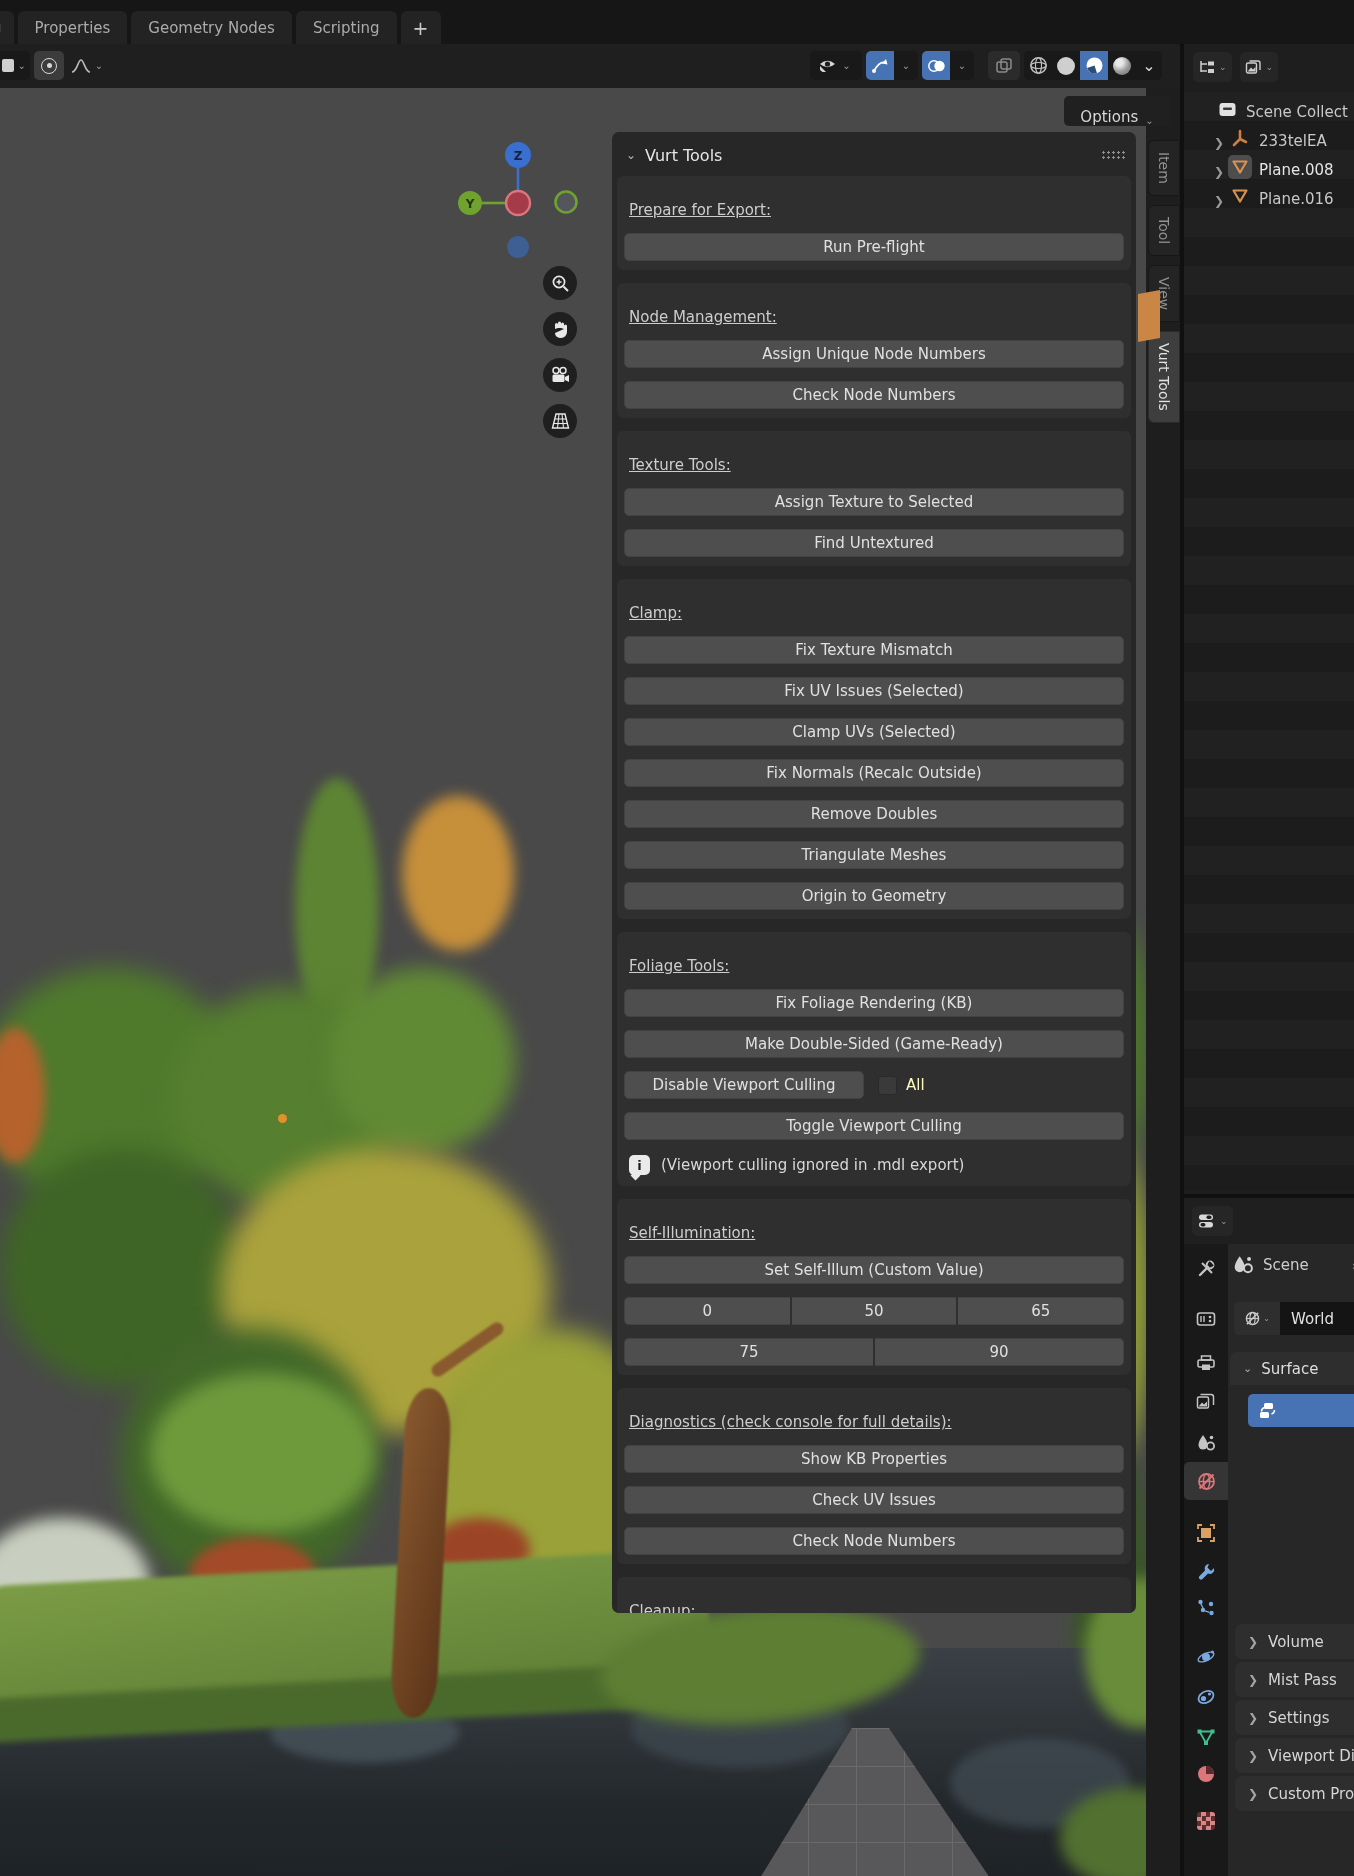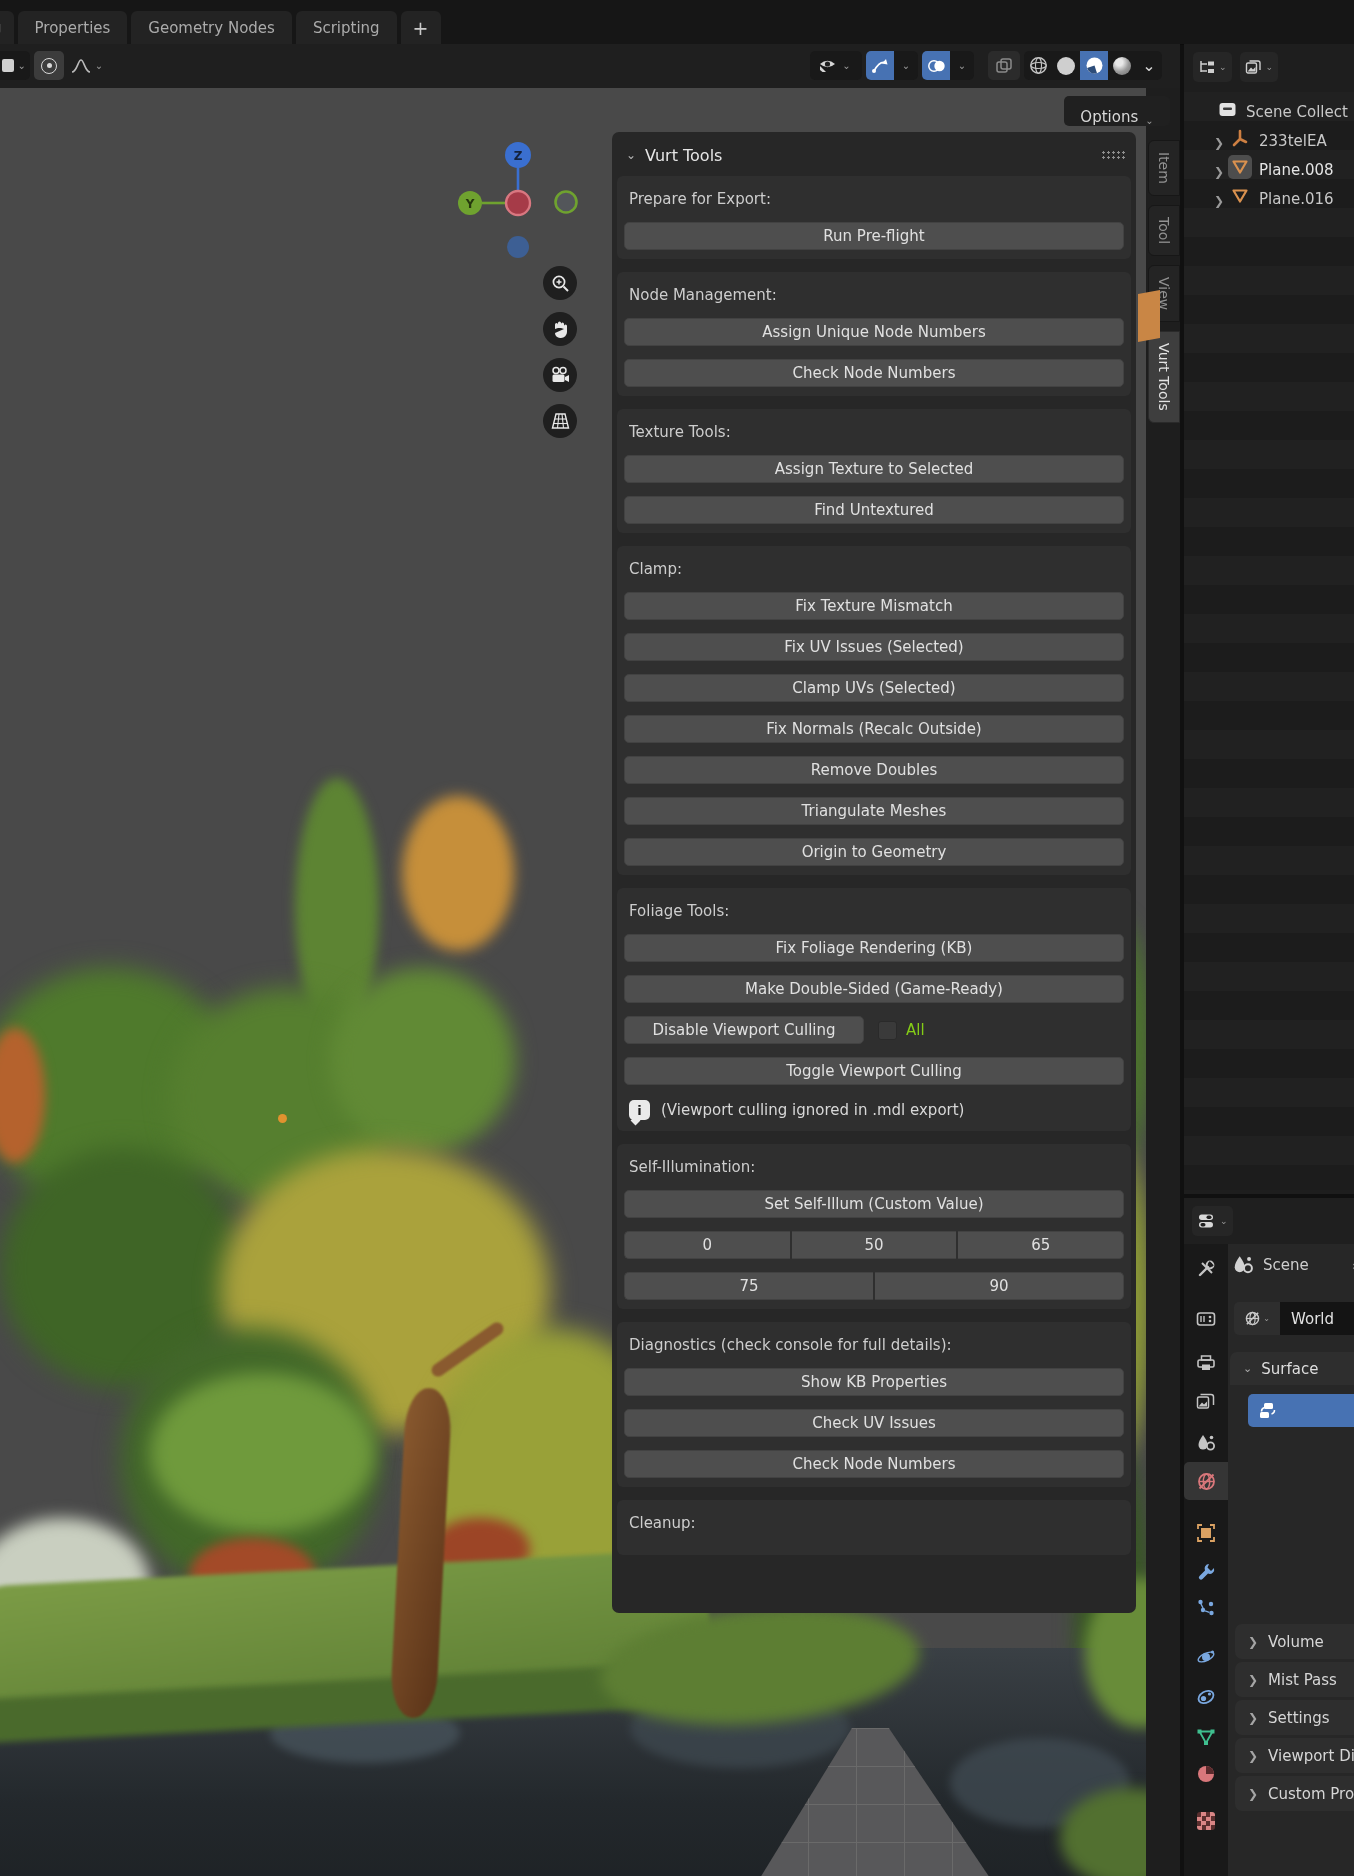--- a/index.html
+++ b/index.html
@@ -35,29 +35,29 @@
   .vtools{position:absolute;left:543px;top:266px;z-index:5;display:flex;flex-direction:column;gap:12px;}
   .vtool{width:34px;height:34px;border-radius:50%;background:rgba(24,24,24,.85);display:flex;align-items:center;justify-content:center;}
   
   .npanel{position:absolute;left:612px;top:132px;width:524px;height:1481px;background:#272727;
           border-radius:7px;z-index:4;box-sizing:border-box;padding:0 5px;overflow:hidden;}
   .npanel-header{height:42px;display:flex;align-items:center;padding:2px 6px 0 9px;font-size:16px;color:#e6e6e6;}
   .npanel-header .chev{font-size:12px;color:#b5b5b5;margin-right:9px;}
   .grip{margin-left:auto;width:24px;height:10px;
         background:radial-gradient(circle,#8f8f8f 1.1px,transparent 1.3px);background-size:5px 5px;}
   .box{background:#2f2f2f;border-radius:6px;padding:10px 7px 9px 7px;margin-bottom:13px;}
-  .box-label{font-size:15px;color:#cdcdcd;margin:4px 0 14px 5px;white-space:nowrap;overflow:hidden;}
+  .box-label{font-size:15px;color:#cdcdcd;margin:15px 0 14px 5px;white-space:nowrap;overflow:hidden;text-decoration:underline;}
   .btn{height:28px;margin-top:13px;background:#4e4e4e;border:1px solid #424242;border-radius:5px;
        display:flex;align-items:center;justify-content:center;font-size:15px;color:#e0e0e0;
        white-space:nowrap;overflow:hidden;box-sizing:border-box;}
   .btn.first{margin-top:0;}
   .row-culling{display:flex;align-items:center;margin-top:13px;}
   .row-culling .btn{flex:0 0 240px;margin-top:0;}
   .checkbox{width:17px;height:17px;margin-left:14px;background:#3a3a3a;border:1px solid #2a2a2a;border-radius:3px;}
-  .cb-label{margin-left:9px;font-size:15px;color:#84cc16;}
+  .cb-label{margin-left:9px;font-size:15px;color:#fef9c3;}
   .segrow{display:flex;gap:2px;margin-top:13px;height:28px;}
   .segrow .segbtn{flex:1;background:#4e4e4e;border-top:1px solid #424242;border-bottom:1px solid #424242;
                   display:flex;align-items:center;justify-content:center;font-size:15px;color:#e0e0e0;}
   .segrow .segbtn:first-child{border-radius:5px 0 0 5px;border-left:1px solid #424242;}
   .segrow .segbtn:last-child{border-radius:0 5px 5px 0;border-right:1px solid #424242;}
   .info-row{display:flex;align-items:center;gap:11px;margin:15px 0 2px 5px;}
   .info-icon{position:relative;width:21px;height:20px;background:#eaeaea;border-radius:5px;
              display:flex;align-items:center;justify-content:center;font-size:13px;font-weight:bold;color:#1d1d1d;}
   .info-icon::after{content:"";position:absolute;left:3px;bottom:-4px;width:7px;height:7px;background:#eaeaea;
                     transform:rotate(45deg);}

